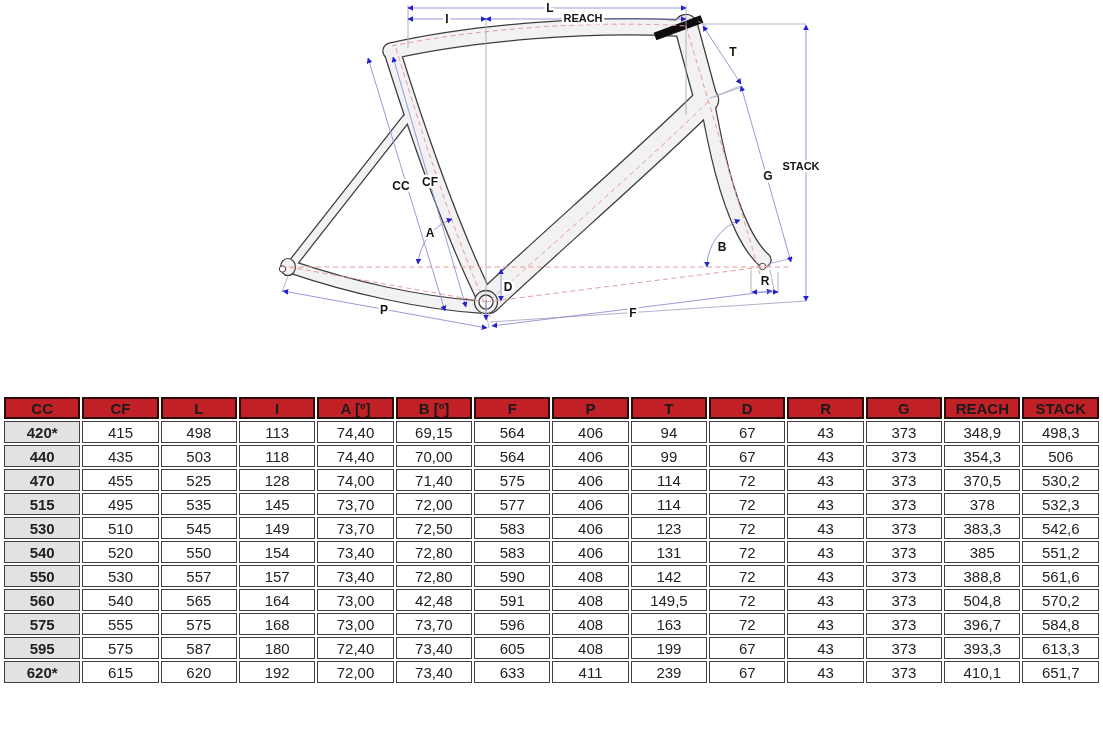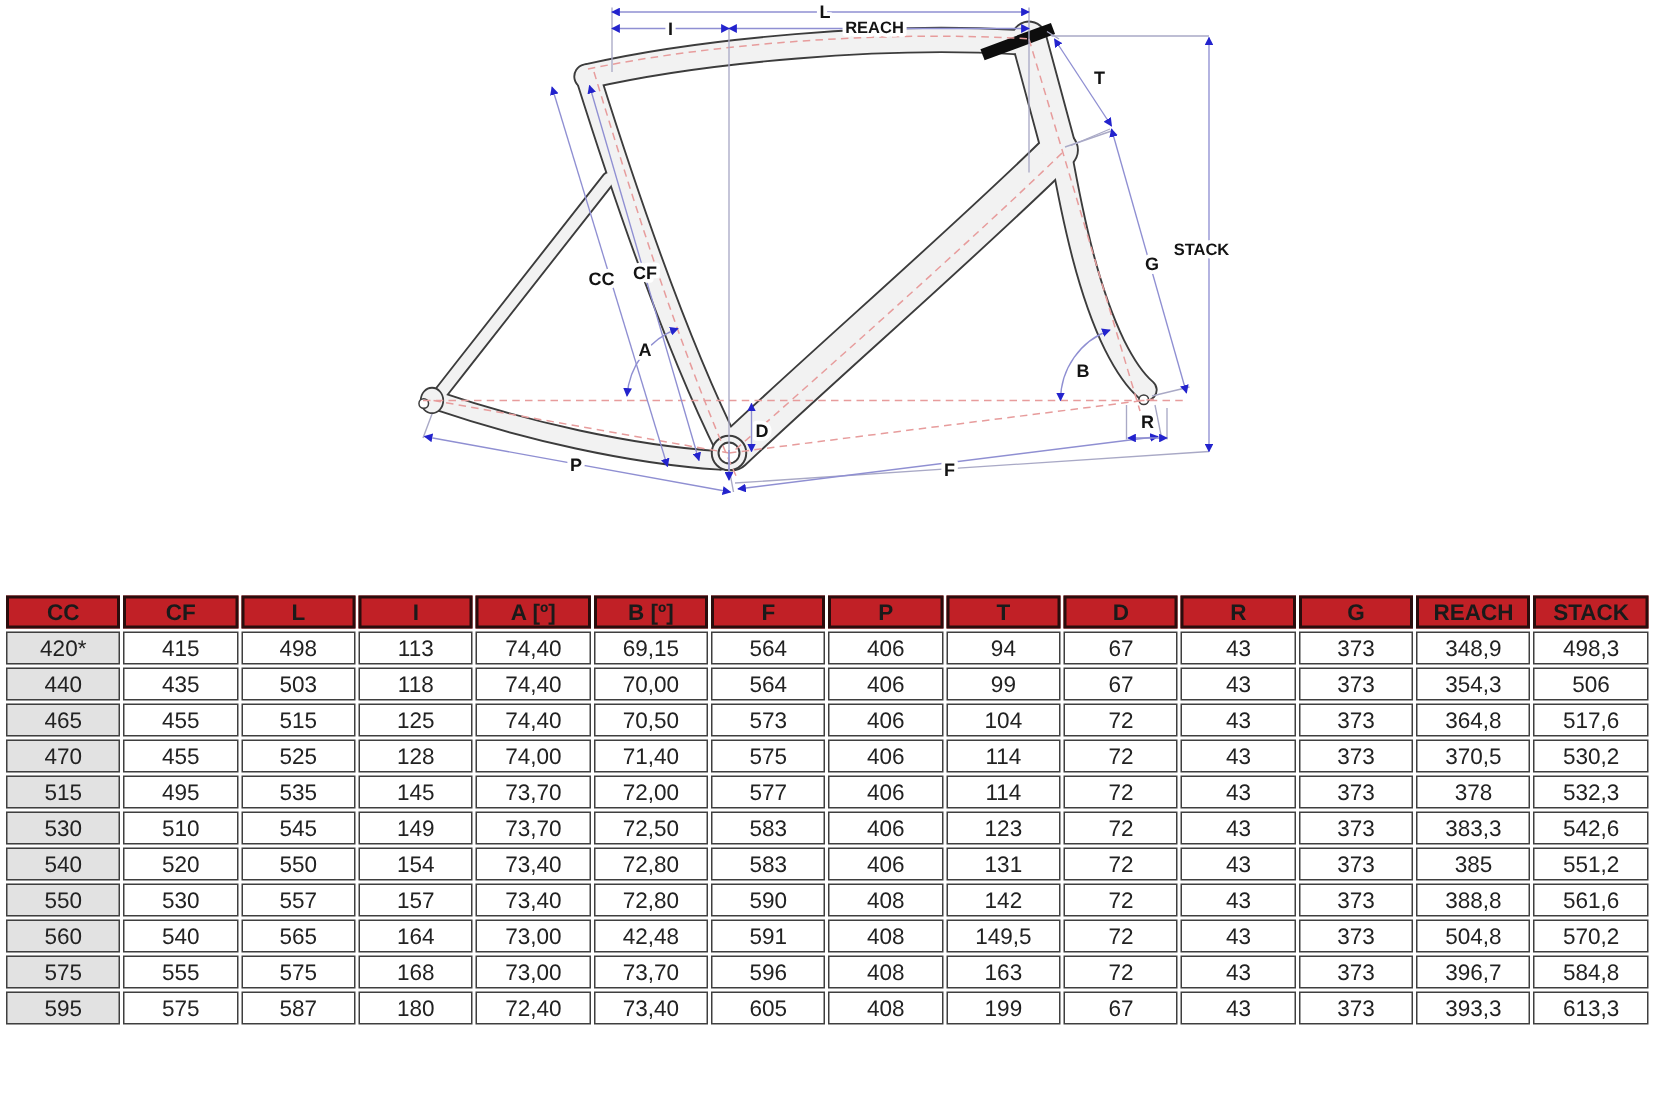--- a/index.html
+++ b/index.html
@@ -19,21 +19,21 @@
   .dim-label.small{font-size:11px;}
 
   
   table.geo{border-collapse:separate;border-spacing:2px;table-layout:fixed;
             width:1099px;margin:1px 2px 0 2px;background:#fff;}
   table.geo th{background:var(--header-bg);color:var(--header-text);
                border:2px solid var(--header-border);font:bold 15px "Liberation Sans",sans-serif;
                height:18px;padding:0 2px;text-align:center;}
   table.geo td{background:#fff;color:var(--cell-text);border:1px solid var(--cell-border);
                font:15px "Liberation Sans",sans-serif;height:20px;padding:0 2px;text-align:center;}
-  table.geo td.rowlabel{background:var(--row-label-bg);font-weight:normal;}
+  table.geo td.rowlabel{background:var(--row-label-bg);font-weight:bold;}
 </style>
 </head>
 <body>
 
 <div class="page">
 
   <div class="diagram">
     <svg width="1103" height="394" viewBox="0 0 1103 394">
       <defs>
         <marker id="ah" viewBox="0 0 10 10" refX="9" refY="5" markerWidth="6.5" markerHeight="6.5" orient="auto-start-reverse">
@@ -180,36 +180,20 @@
           <td>564</td>
           <td>406</td>
           <td>99</td>
           <td>67</td>
           <td>43</td>
           <td>373</td>
           <td>354,3</td>
           <td>506</td>
         </tr>
         <tr>
-          <td class="rowlabel">465</td>
-          <td>455</td>
-          <td>515</td>
-          <td>125</td>
-          <td>74,40</td>
-          <td>70,50</td>
-          <td>573</td>
-          <td>406</td>
-          <td>104</td>
-          <td>72</td>
-          <td>43</td>
-          <td>373</td>
-          <td>364,8</td>
-          <td>517,6</td>
-        </tr>
-        <tr>
           <td class="rowlabel">470</td>
           <td>455</td>
           <td>525</td>
           <td>128</td>
           <td>74,00</td>
           <td>71,40</td>
           <td>575</td>
           <td>406</td>
           <td>114</td>
           <td>72</td>
@@ -323,16 +307,32 @@
           <td>73,40</td>
           <td>605</td>
           <td>408</td>
           <td>199</td>
           <td>67</td>
           <td>43</td>
           <td>373</td>
           <td>393,3</td>
           <td>613,3</td>
         </tr>
+        <tr>
+          <td class="rowlabel">620*</td>
+          <td>615</td>
+          <td>620</td>
+          <td>192</td>
+          <td>72,00</td>
+          <td>73,40</td>
+          <td>633</td>
+          <td>411</td>
+          <td>239</td>
+          <td>67</td>
+          <td>43</td>
+          <td>373</td>
+          <td>410,1</td>
+          <td>651,7</td>
+        </tr>
       </tbody>
   </table>
 
 </div>
 
 </body></html>

